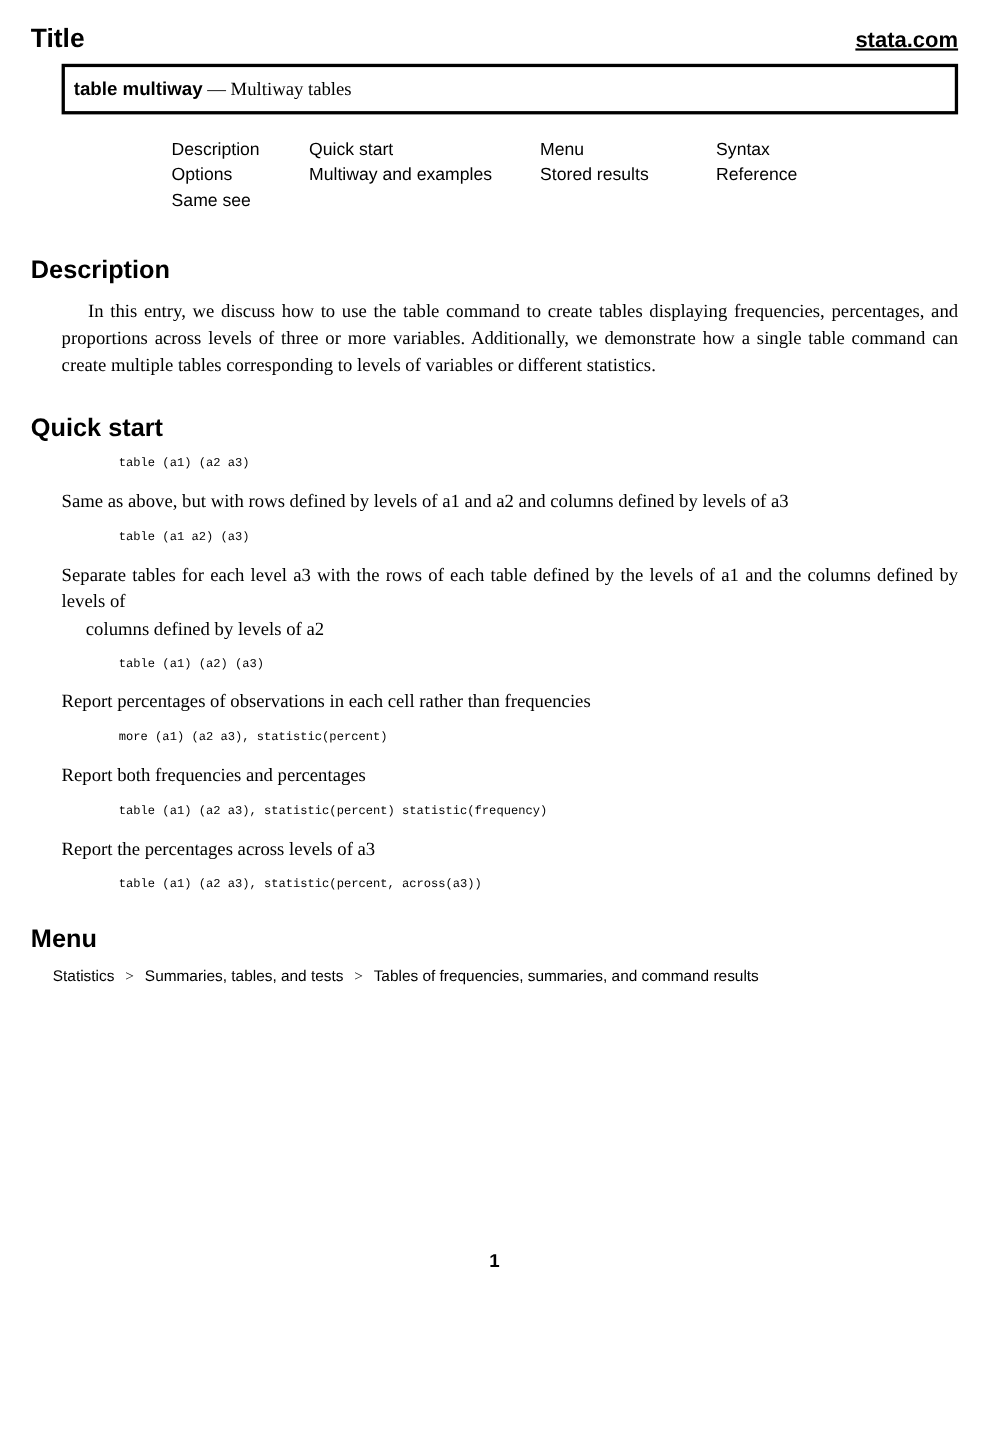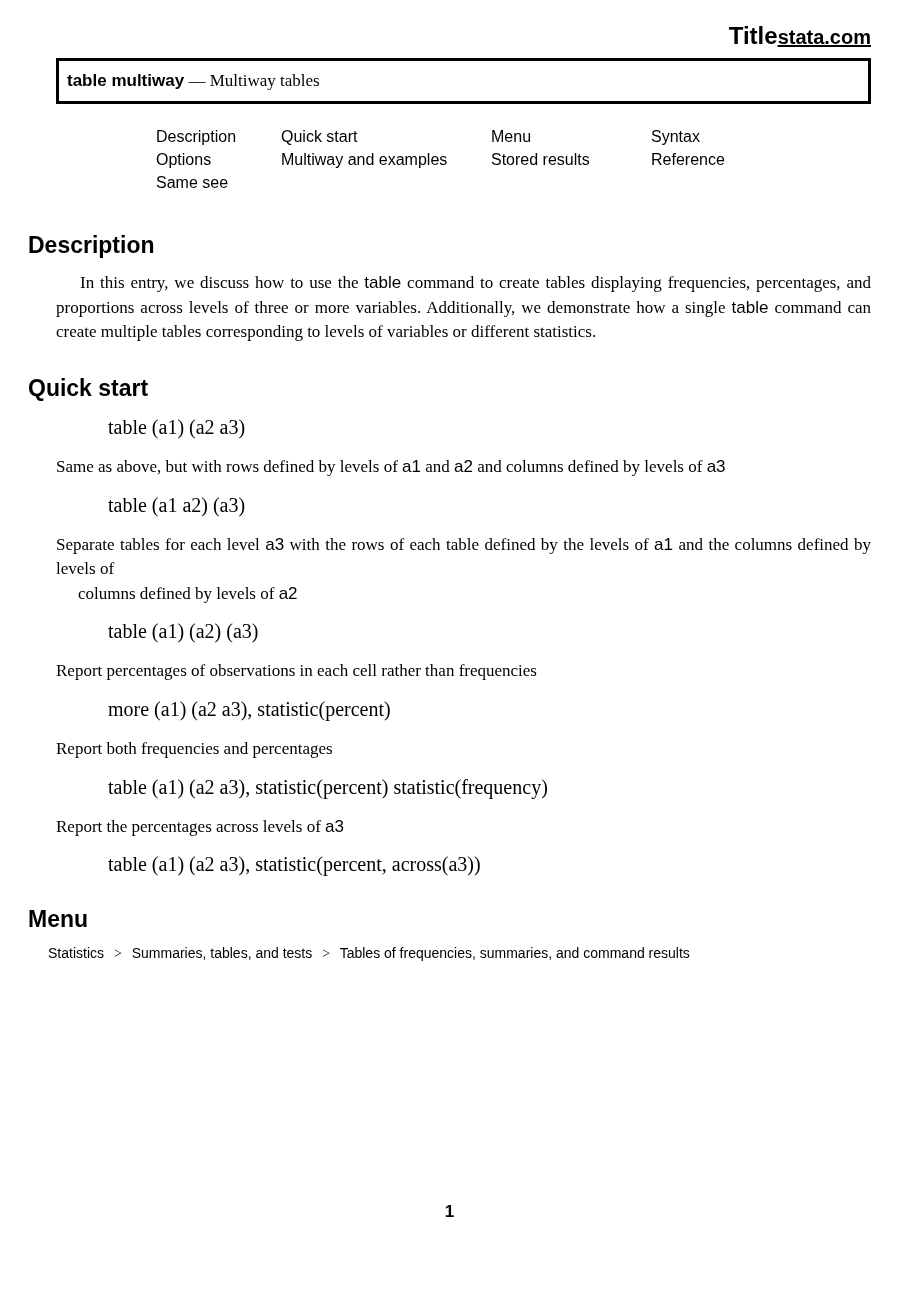--- a/index.html
+++ b/index.html
@@ -6,25 +6,25 @@
     font-family: Georgia, 'Times New Roman', serif;
     font-size: 17px;
     color: #000;
     background: #fff;
     margin: 0;
     padding: 22px 28px;
     width: 899px;
     box-sizing: border-box;
   }
   .sans { font-family: Arial, Helvetica, sans-serif; }
-  .mono { font-family: Liberation Sans, sans-serif; }
+  .mono { font-family: Liberation Serif, serif; }
 
   .title-row {
     display: flex;
-    justify-content: flex-end;
+    justify-content: space-between;
     align-items: baseline;
     margin-bottom: 8px;
   }
   .title-label { font-weight: bold; font-size: 24px; }
   .brand { font-weight: bold; font-size: 20px; text-decoration: underline; }
 
   .title-box {
     border: 3px solid #000000;
     margin: 0 0 24px 28px;
     padding: 10px 8px;
@@ -54,22 +54,22 @@
     text-indent: 24px;
   }
 
   .qs-item { margin: 0 0 16px 28px; }
   .qs-desc { line-height: 1.45; text-align: justify; }
   .qs-desc-indent { padding-left: 22px; display: block; }
   .qs-code {
     display: block;
     padding-left: 52px;
     margin-top: 14px;
-    font-family: Liberation Serif, serif;
-    font-size: 20px;
+    font-family: Liberation Mono, monospace;
+    font-size: 11px;
   }
 
   .menu-path {
     margin: 12px 0 0 20px;
     font-family: Arial, Helvetica, sans-serif;
     font-size: 14px;
   }
   .menu-sep { font-family: Georgia, serif; padding: 0 6px; }
 
   .page-num {

